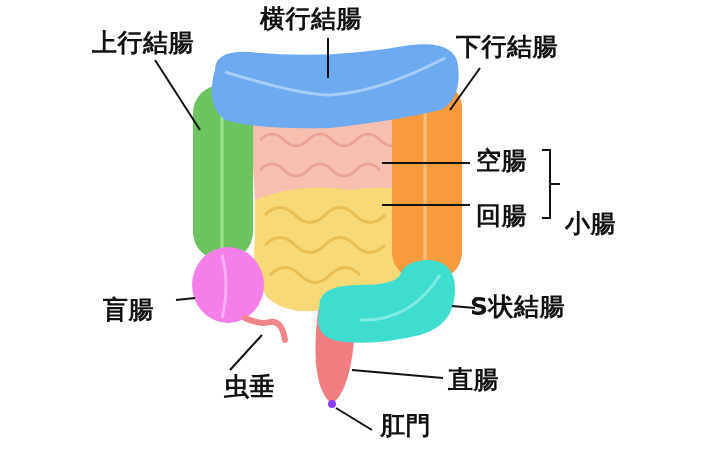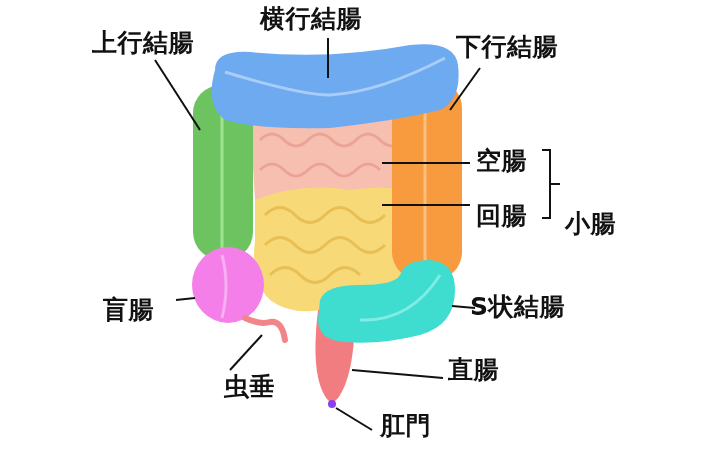--- a/index.html
+++ b/index.html
@@ -72,15 +72,15 @@
 
   <div class="label" style="left:92px;top:30px;">上行結腸</div>
   <div class="label" style="left:456px;top:34px;">下行結腸</div>
   <div class="label" style="left:260px;top:6px;">横行結腸</div>
   <div class="label" style="left:476px;top:148px;">空腸</div>
   <div class="label" style="left:476px;top:193px;margin-top:10px;">回腸</div>
   <div class="label" style="left:565px;top:171px;margin-top:40px;">小腸</div>
   <div class="label" style="left:103px;top:297px;">盲腸</div>
   <div class="label" style="left:180px;top:374px;margin-left:44px;">虫垂</div>
   <div class="label" style="left:470px;top:294px;">S状結腸</div>
-  <div class="label" style="left:448px;top:357px;">直腸</div>
+  <div class="label" style="left:448px;top:367px;">直腸</div>
   <div class="label" style="left:380px;top:413px;">肛門</div>
 </div>
 
 </body></html>

